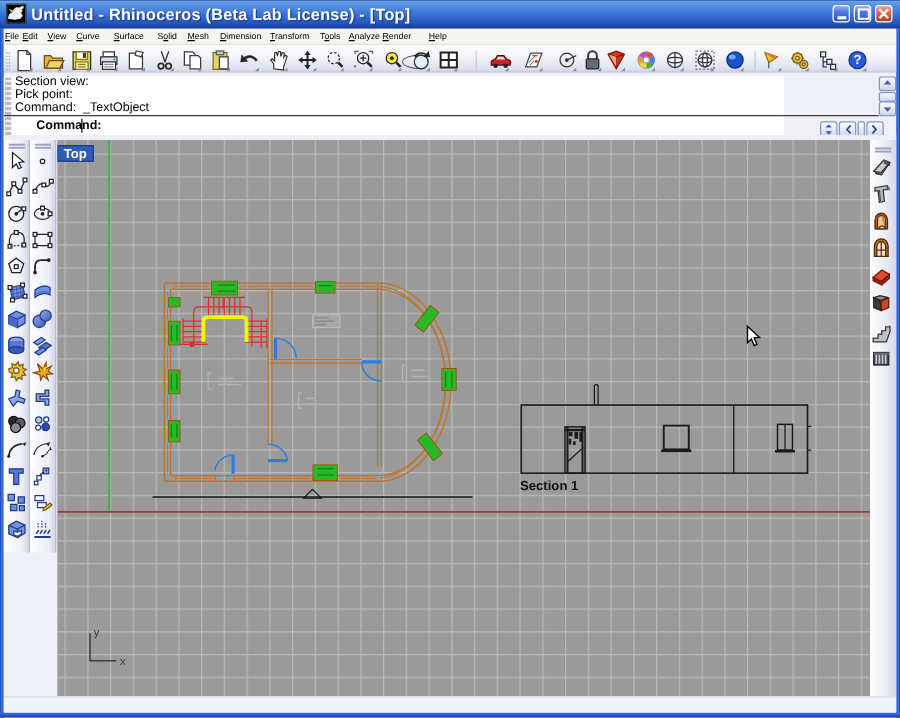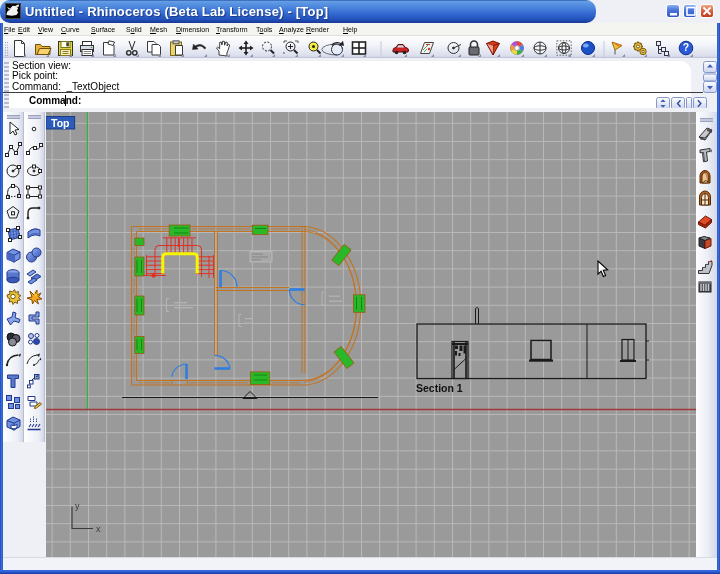--- a/index.html
+++ b/index.html
@@ -2,37 +2,37 @@
 <html><head>
 <meta charset="utf-8">
 <style>
 * { margin:0; padding:0; box-sizing:border-box; }
 html,body { width:720px; height:574px; overflow:hidden; font-family:"Liberation Sans",sans-serif; }
 #win { position:absolute; left:0; top:0; width:720px; height:574px; background:#eef0f5; }
 #bleft { position:absolute; left:0; top:23px; width:3px; height:551px; background:linear-gradient(90deg,#1e43a0,#3a6fe0 40%,#2a5ad4); }
 #bright { position:absolute; left:717px; top:23px; width:3px; height:551px; background:linear-gradient(90deg,#2a5ad4,#3a6fe0 60%,#1e43a0); }
 #bbot { position:absolute; left:0px; top:570px; width:720px; height:4px; background:linear-gradient(180deg,#3a6fe0,#2a5ad4 50%,#16379b); }
 
-#title { position:absolute; left:0; top:0; width:596px; height:23px;
-  background:linear-gradient(180deg,#1e4ca8 0%,#68a0e4 5%,#5a95e2 14%,#4c87de 30%,#3a71d6 52%,#2c5fc9 70%,#2352bc 84%,#1a3f9e 96%,#16379b 100%);border-radius:10px; }
+#title { position:absolute; left:0; top:0; width:720px; height:23px;
+  background:linear-gradient(180deg,#1e4ca8 0%,#68a0e4 5%,#5a95e2 14%,#4c87de 30%,#3a71d6 52%,#2c5fc9 70%,#2352bc 84%,#1a3f9e 96%,#16379b 100%); }
 #title .ttxt { position:absolute; left:25px; top:4px; color:#fff; font-size:13px; font-weight:bold; letter-spacing:0.2px; text-shadow:1px 1px 1px #1a3a80; }
 #ricon { position:absolute; left:5px; top:3px; width:16px; height:16px; background:#000; border:1px solid #444; }
 .wbtn { position:absolute; top:4px; width:14px; height:14px; border-radius:3px; border:1px solid #fff; }
 #bmin { left:666px; background:linear-gradient(180deg,#8cb0ef 0%,#4e77dd 40%,#3157c8 100%); }
 #bmax { left:683px; background:linear-gradient(180deg,#8cb0ef 0%,#4e77dd 40%,#3157c8 100%); }
 #bclose { left:700px; background:linear-gradient(180deg,#eea783 0%,#dd6547 45%,#c03a1a 100%); }
 
 #menu { position:absolute; left:3px; top:23px; width:714px; height:13px; background:#f4f4f1; font-size:7px; letter-spacing:0px; color:#000; border-bottom:1px solid #e0dfd8; }
 #menu span { position:absolute; top:3px; }
 #menu u { text-decoration:underline; }
 
 #tbar { position:absolute; left:3px; top:36px; width:714px; height:22px;
   background:linear-gradient(180deg,#fefefe 0%,#f4f5f9 40%,#dde1ee 90%,#d2d6e6 100%); border-bottom:1px solid #c2c6d8; }
 
-#cmd { position:absolute; left:3px; top:61px; width:688px; height:51px; background:#fff;border-radius:11px; }
+#cmd { position:absolute; left:3px; top:61px; width:624px; height:51px; background:#fff; }
 #cmdgrip { position:absolute; left:1px; top:1px; width:5px; height:46px;
   background:repeating-linear-gradient(180deg,#b8bccc 0 2px,#f0f0f4 2px 4px); }
 #cmdhist { position:absolute; left:9px; top:0px; width:690px; height:32px; font-size:10px; color:#000; line-height:10.3px; padding-top:0px; }
 #cmdsep { position:absolute; left:0px; top:31px; width:700px; height:1px; background:#3c3c3c; }
 #cmdline { position:absolute; left:26px; top:34px; font-size:10px; font-weight:bold; color:#000; }
 #caret { position:absolute; left:62px; top:34px; width:1px; height:11px; background:#000; }
 #cmdpad { position:absolute; left:3px; top:108px; width:714px; height:4px; background:#eef0f6; }
 
 #lpanel { position:absolute; left:3px; top:112px; width:43px; height:445px; background:#eef0f5; }
 #vp { position:absolute; left:46px; top:112px; width:650px; height:445px; background:#9a9a9a; }

